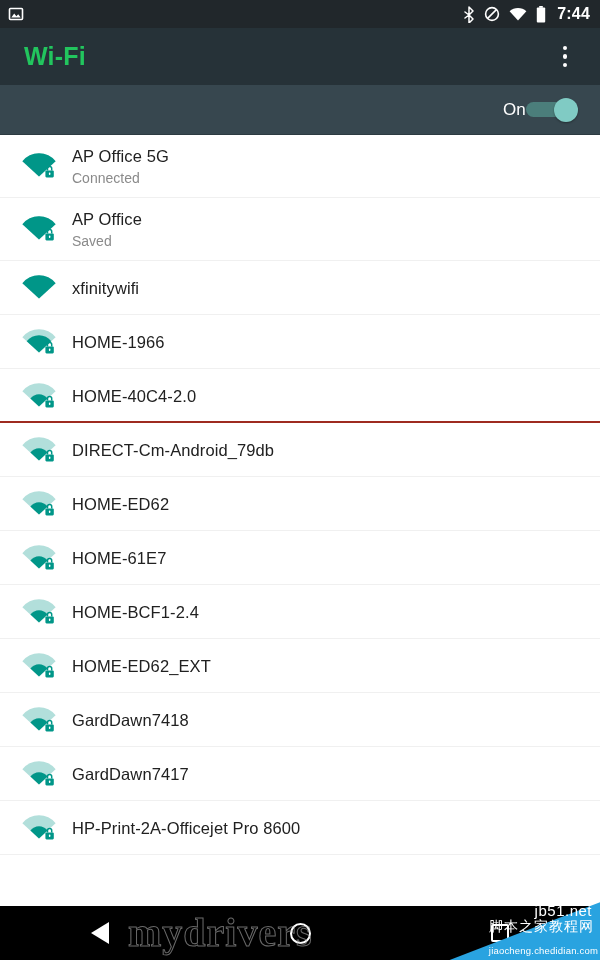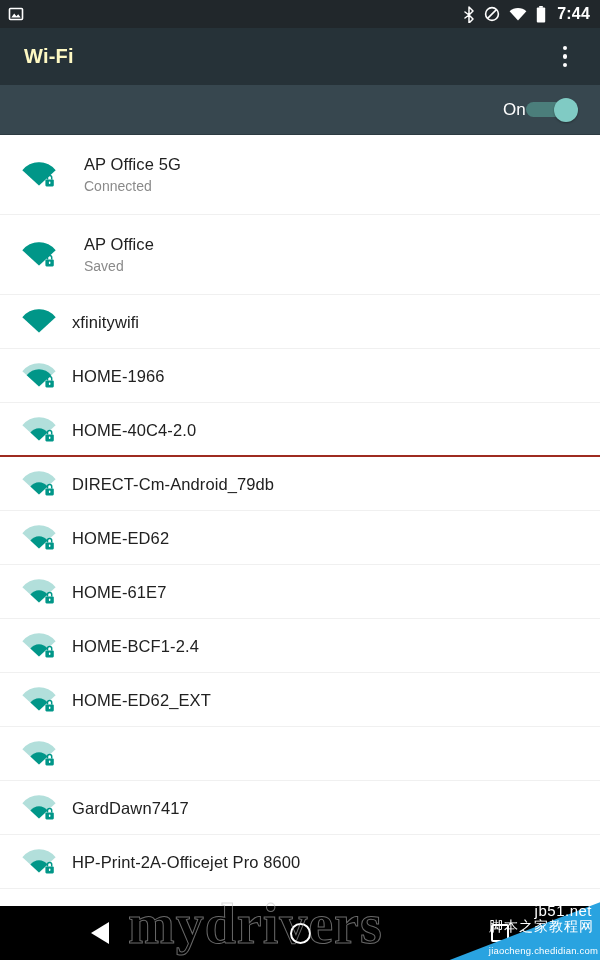--- a/index.html
+++ b/index.html
@@ -35,22 +35,22 @@
   .sb-icon { display:block; }
 
   
   .toolbar {
     height:57px;
     background:#263238;
     display:flex; align-items:center;
     padding:0 18px 0 24px;
   }
   .toolbar-title {
-    color:#fef9c3;
-    font-size:20px;
+    color:#22c55e;
+    font-size:25px;
     font-weight:bold;
     letter-spacing:.2px;
     flex:1;
   }
   .overflow-btn {
     width:34px; height:40px;
     display:flex; flex-direction:column;
     align-items:center; justify-content:center;
     gap:4px; cursor:pointer;
   }
@@ -92,21 +92,21 @@
   .list { background:#ffffff; }
   .net-row {
     position:relative;
     display:flex; align-items:center;
     height:54px;
     padding-left:8px;
     border-bottom:1px solid #f0f0f0;
     background:#ffffff;
     cursor:pointer;
   }
-  .net-row.tall { height:80px;gap:12px; }
+  .net-row.tall { height:63px; }
   .icon-cell {
     width:62px; min-width:62px;
     display:flex; align-items:center; justify-content:center;
   }
   .text-cell {
     display:flex; flex-direction:column; justify-content:center;
     padding-left:2px;
   }
   .ssid {
     font-size:16.5px; color:#212121;
@@ -150,21 +150,21 @@
   }
   .nav-recent {
     width:18px; height:18px;
     border:2.5px solid #ffffff; border-radius:2px;
   }
 
   
   .wm-center {
     position:absolute;
     left:128px; bottom:4px;
-    font-size:56px; font-weight:bold;
+    font-size:40px; font-weight:bold;
     font-family:"Liberation Serif", serif;
     letter-spacing:1px;
     color:transparent;
     -webkit-text-stroke:1px rgba(190,190,190,.55);
     pointer-events:none; z-index:25;
     white-space:nowrap;
   }
   .wm-corner {
     position:absolute; right:0; bottom:0;
     width:152px; height:72px;
@@ -408,20 +408,23 @@
           <svg width="34" height="26" viewBox="0 0 34 26">
             <path d="M 17 23.5 L 0.3999999999999986 8.3 A 21 21 0 0 1 33.6 8.3 Z" fill="#b2dfdb"></path>
             <path d="M 17 23.5 L 8.367999999999999 15.596 A 10.92 10.92 0 0 1 25.632 15.596 Z" fill="#009688"></path>
             <g>
               <rect x="23.4" y="17.4" width="8.4" height="7" rx="1.1" fill="#009688"></rect>
               <path d="M25.5 17.6 v-2.1 a2.1 2.1 0 0 1 4.2 0 v2.1" fill="none" stroke="#009688" stroke-width="1.5"></path>
               <rect x="26.9" y="19.4" width="1.5" height="2.6" rx=".7" fill="#ffffff"></rect>
             </g>
           </svg>
         </div>
+        <div class="text-cell">
+          <div class="ssid">GardDawn7418</div>
+        </div>
       </div>
       <div class="net-row">
         <div class="icon-cell">
           <svg width="34" height="26" viewBox="0 0 34 26">
             <path d="M 17 23.5 L 0.3999999999999986 8.3 A 21 21 0 0 1 33.6 8.3 Z" fill="#b2dfdb"></path>
             <path d="M 17 23.5 L 8.367999999999999 15.596 A 10.92 10.92 0 0 1 25.632 15.596 Z" fill="#009688"></path>
             <g>
               <rect x="23.4" y="17.4" width="8.4" height="7" rx="1.1" fill="#009688"></rect>
               <path d="M25.5 17.6 v-2.1 a2.1 2.1 0 0 1 4.2 0 v2.1" fill="none" stroke="#009688" stroke-width="1.5"></path>
               <rect x="26.9" y="19.4" width="1.5" height="2.6" rx=".7" fill="#ffffff"></rect>

